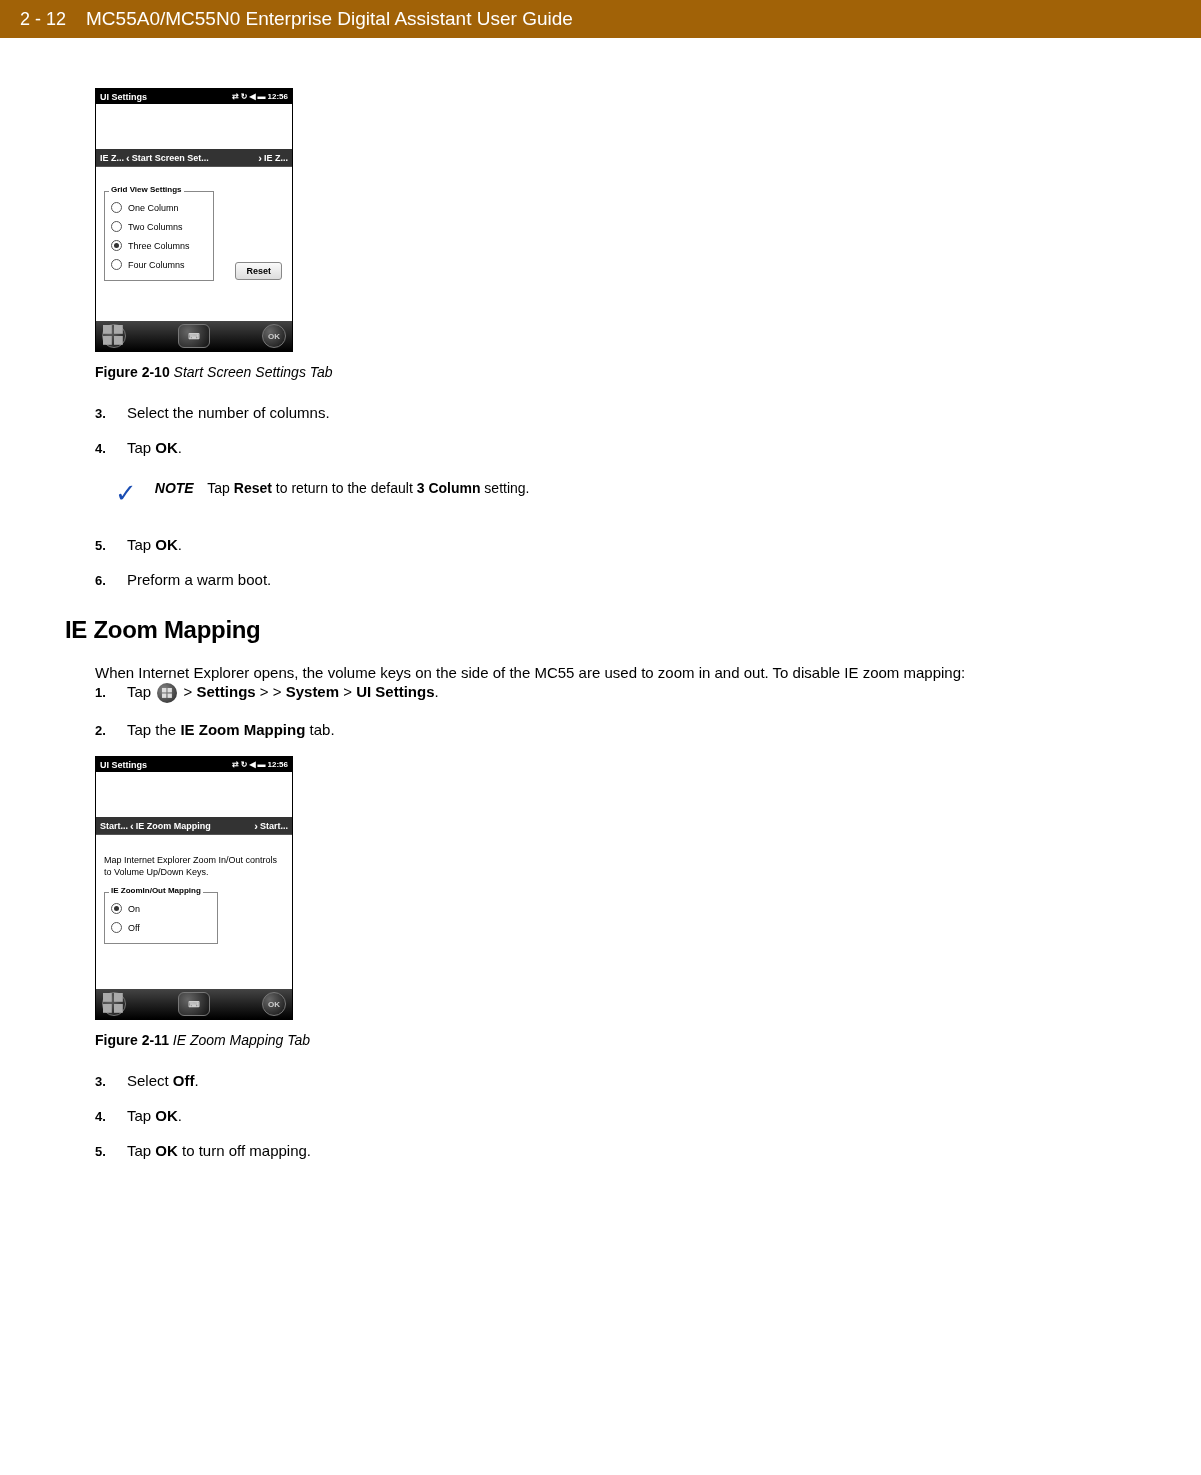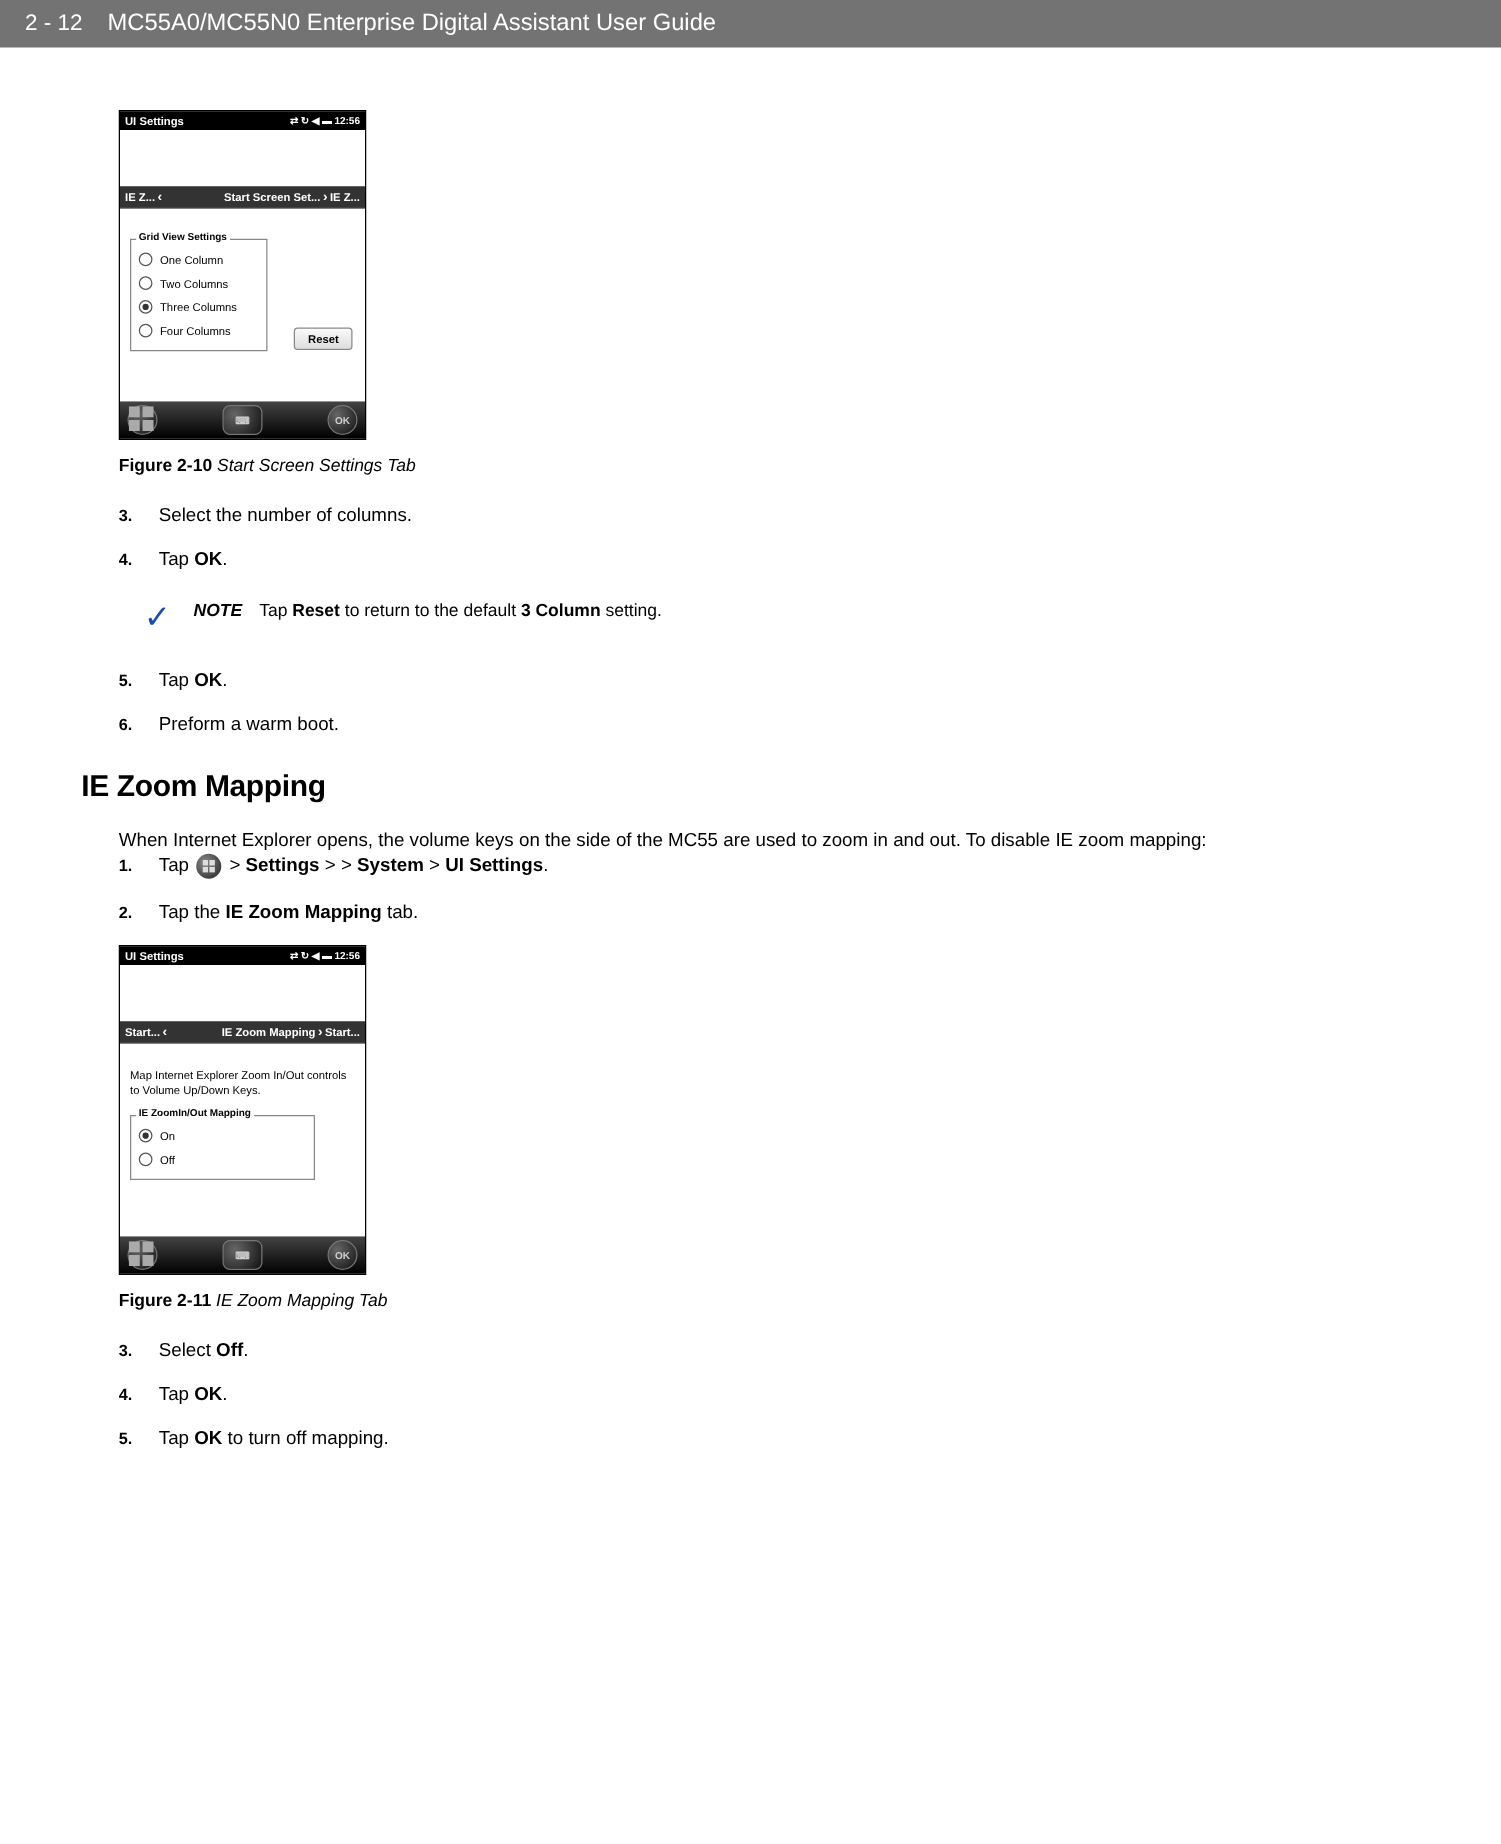--- a/index.html
+++ b/index.html
@@ -1,19 +1,19 @@
 <!DOCTYPE html>
 <html><head>
   <meta charset="utf-8">
   <style>
     * { margin: 0; padding: 0; box-sizing: border-box; }
     body { font-family: Arial, Helvetica, sans-serif; background: #fff; color: #000; }
     
     .header-bar {
-      background: #737373;
+      background: #a16207;
       color: #fff;
       padding: 8px 20px;
       font-size: 19px;
       font-weight: 400;
       display: flex;
       align-items: baseline;
       gap: 20px;
       font-family: -apple-system, "Segoe UI", sans-serif;
     }
     .header-bar .page-num { font-size: 18px; }
@@ -52,21 +52,21 @@
       font-size: 9px;
       font-weight: bold;
       padding: 2px 4px;
       display: flex;
       justify-content: space-between;
       align-items: center;
       height: 18px;
       border-bottom: 1px solid #555;
       margin-top: 45px;
     }
-    .dev-tabbar .center-tab { flex: 1; text-align: right; }
+    .dev-tabbar .center-tab { flex: 1; text-align: left; }
     .dev-tabbar .arrow { font-size: 11px; padding: 0 2px; }
     .dev-body {
       flex: 1;
       background: #fff;
       padding: 20px 8px;
       position: relative;
     }
     .dev-fieldset {
       border: 1px solid #888;
       padding: 6px 6px 6px 6px;
@@ -337,21 +337,21 @@
     </div>
     <div class="dev-tabbar">
       <span>Start...</span>
       <span class="arrow">‹</span>
       <span class="center-tab">IE Zoom Mapping</span>
       <span class="arrow">›</span>
       <span>Start...</span>
     </div>
     <div class="dev-body">
       <div class="dev-body-text">Map Internet Explorer Zoom In/Out controls to Volume Up/Down Keys.</div>
-      <div class="dev-fieldset" style="width:148px;">
+      <div class="dev-fieldset" style="width:114px;">
         <div class="dev-fieldset-legend">IE ZoomIn/Out Mapping</div>
         <div class="dev-radio-row">
           <span class="dev-radio selected"></span>
           <span>On</span>
         </div>
         <div class="dev-radio-row">
           <span class="dev-radio"></span>
           <span>Off</span>
         </div>
       </div>

